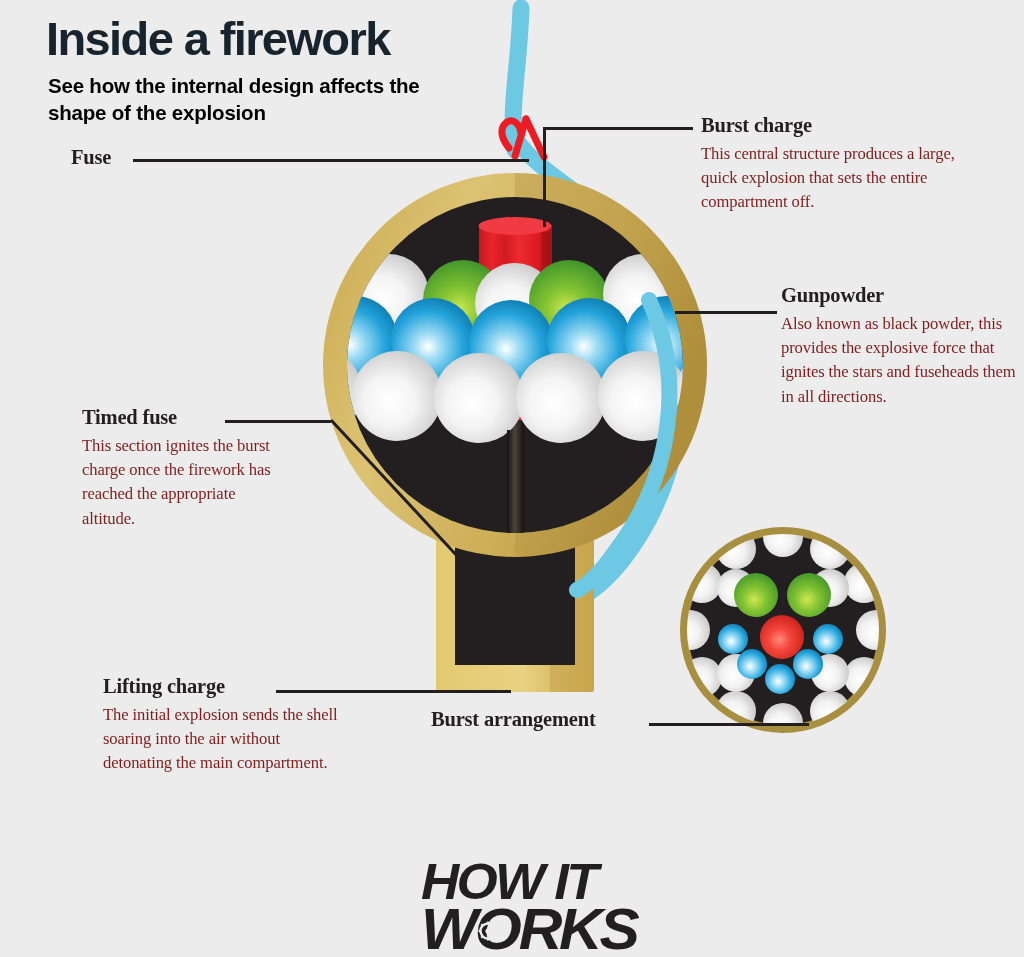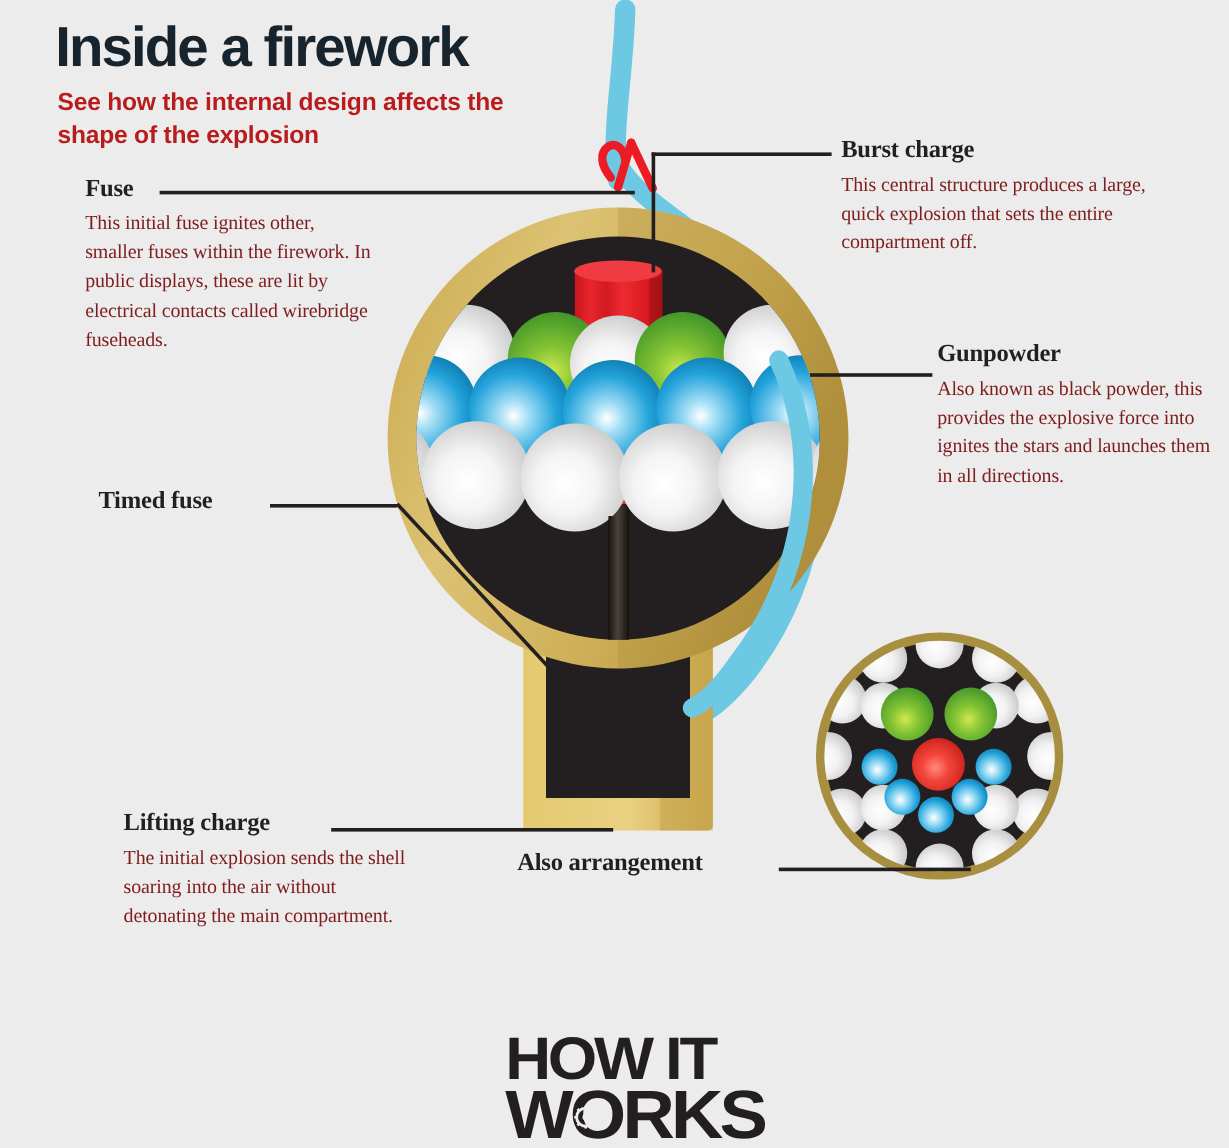--- a/index.html
+++ b/index.html
@@ -36,21 +36,21 @@
     white-space: nowrap;
   }
   .subtitle {
     position: absolute;
     left: 35px;
     top: 72px;
     width: 430px;
     font-size: 20.5px;
     font-weight: bold;
     line-height: 1.32;
-    color: #b91c1c;
+    color: #000000;
     letter-spacing: -0.2px;
   }
   
   .callout { position: absolute; font-family: Liberation Serif, serif; }
   .callout .c-head {
     font-size: 20.5px;
     font-weight: bold;
     color: #231f20;
     letter-spacing: -0.2px;
     white-space: nowrap;
@@ -88,20 +88,21 @@
     width: 215px;
     height: 215px;
   }
   
   .logo {
     position: absolute;
     left: 408px;
     top: 860px;
     width: 210px;
     height: 92px;
+    font-style: italic;
   }
   .logo-line {
     font-family: "Liberation Sans", sans-serif;
     font-weight: bold;
     color: #231f20;
     letter-spacing: -2.6px;
     line-height: 0.88;
     font-size: 50px;
     transform: scaleX(1.06);
     transform-origin: left center;
@@ -330,44 +331,44 @@
   <svg style="position:absolute; left:300px; top:408px;" width="200" height="190">
     <path d="M18 12 L172 178" stroke="#231f20" stroke-width="3" fill="none"></path>
   </svg>
 
   <div class="lead" style="left:263px; top:690px; width:235px;"></div>
 
   <div class="lead" style="left:636px; top:723px; width:160px;"></div>
 
   <div class="callout left" style="left:58px; top:146px; width:240px;">
     <div class="c-head">Fuse</div>
-    <div class="c-body">This initial fuse ignites other, smaller fuses within the firework. In public displays, these are lit by electrical contacts called wirebridge fuseheads.</div>
   </div>
 
   <div class="callout left" style="left:69px; top:406px; width:190px;">
     <div class="c-head">Timed fuse</div>
+    <div class="c-body">This section ignites the burst charge once the firework has reached the appropriate altitude.</div>
   </div>
 
   <div class="callout left" style="left:90px; top:675px; width:240px;">
     <div class="c-head">Lifting charge</div>
     <div class="c-body">The initial explosion sends the shell soaring into the air without detonating the main compartment.</div>
   </div>
 
   <div class="callout right" style="left:688px; top:114px; width:262px;">
     <div class="c-head">Burst charge</div>
     <div class="c-body">This central structure produces a large, quick explosion that sets the entire compartment off.</div>
   </div>
 
   <div class="callout right" style="left:768px; top:284px; width:238px;">
     <div class="c-head">Gunpowder</div>
-    <div class="c-body">Also known as black powder, this provides the explosive force into ignites the stars and launches them in all directions.</div>
+    <div class="c-body">Also known as black powder, this provides the explosive force that ignites the stars and fuseheads them in all directions.</div>
   </div>
 
   <div class="callout" style="left:418px; top:708px; width:345px;">
-    <div class="c-head">Also arrangement</div>
+    <div class="c-head">Burst arrangement</div>
   </div>
 
   <div class="logo">
     <div class="logo-line l1">HOW IT</div>
     <div class="logo-line l2">WORKS</div>
 
     <svg style="position:absolute; left:56px; top:60px;" width="22" height="22">
       <circle cx="11" cy="11" r="7.5" fill="none" stroke="#ececec" stroke-width="2.4"></circle>
       <circle cx="11" cy="11" r="2.6" fill="#ececec"></circle>
       <g stroke="#ececec" stroke-width="2.2">

